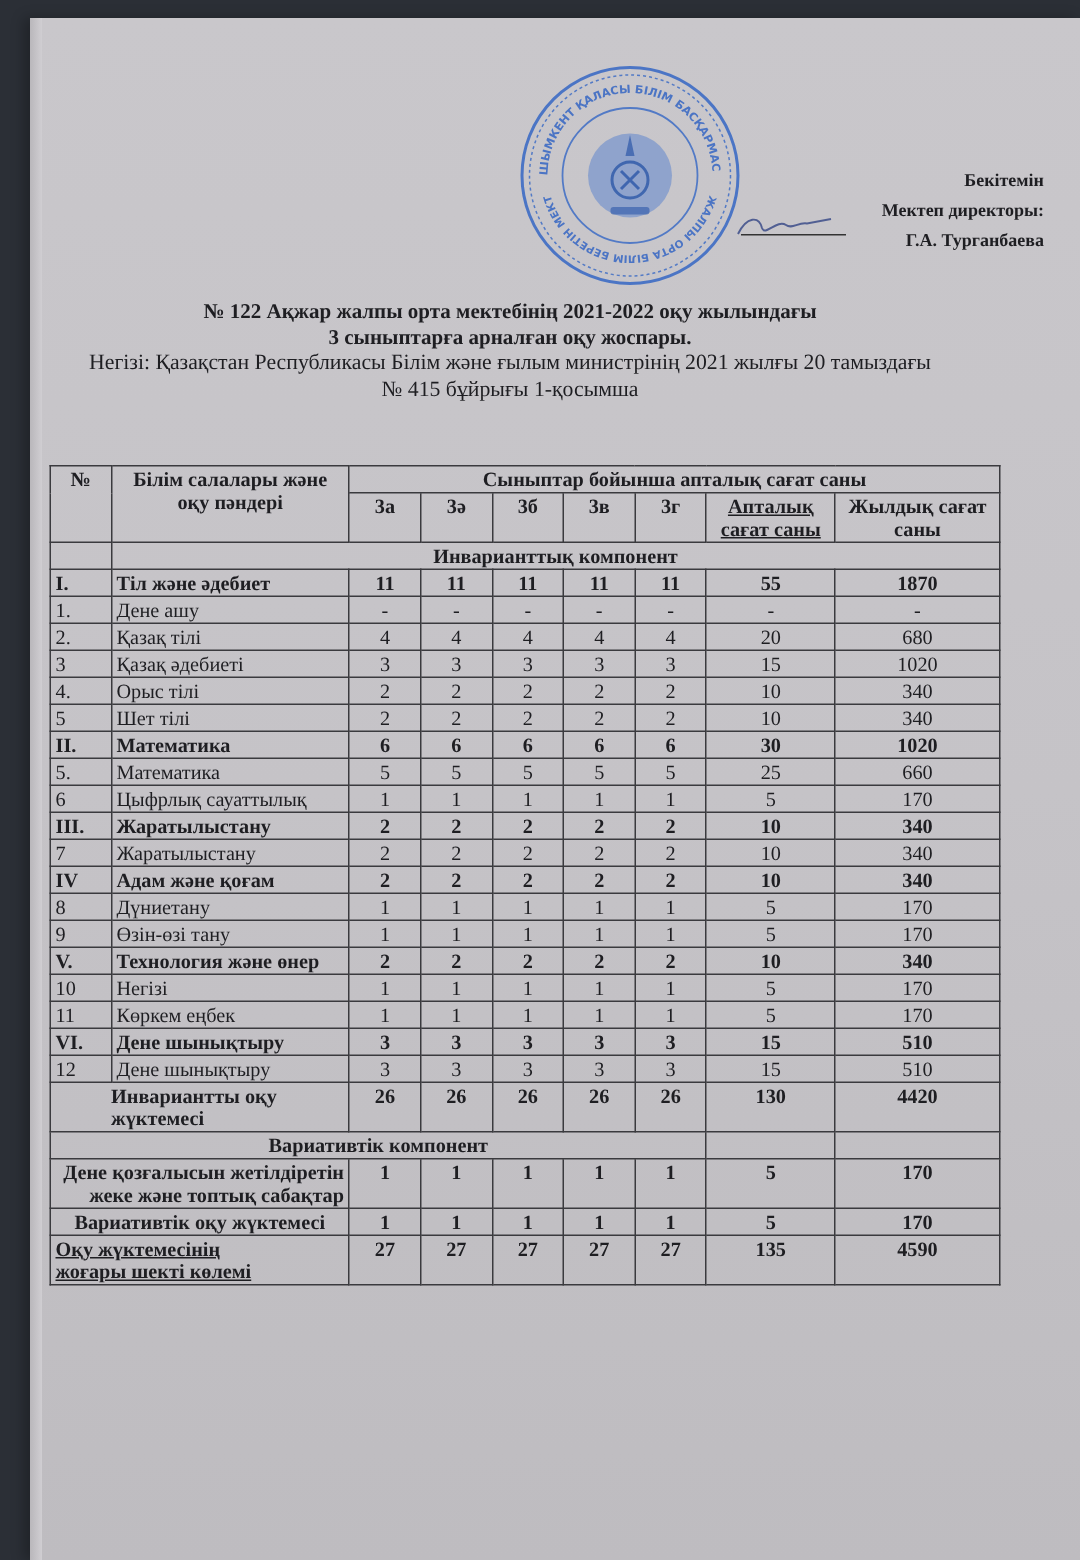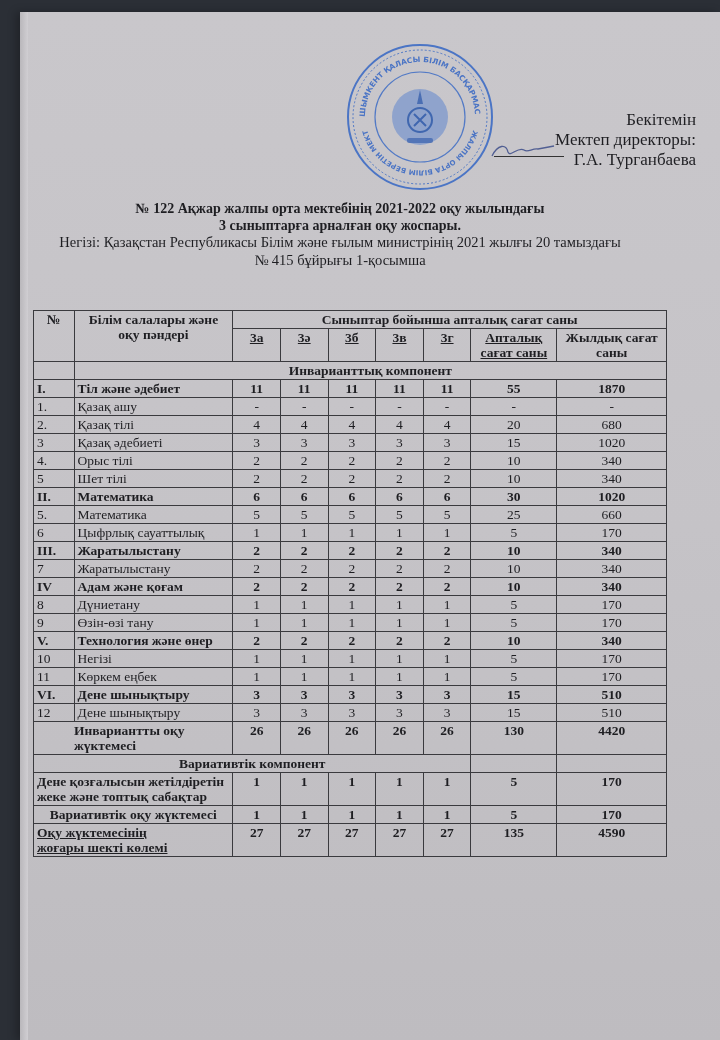--- a/index.html
+++ b/index.html
@@ -17,21 +17,21 @@
     }
     .page-edge {
       position: absolute; left: 0; top: 0; width: 8px; height: 100%;
       background: linear-gradient(90deg, #b9b7bb, #d0ced2);
     }
     .stamp {
       position: absolute; left: 345px; top: 42px; width: 150px; height: 150px;
     }
     .approval {
       position: absolute; right: 24px; top: 110px; text-align: right;
-      font-weight: normal; font-size: 17px; line-height: 20px;
+      font-weight: bold; font-size: 12px; line-height: 20px;
     }
     .sign-line {
       position: absolute; left: 494px; top: 156px; width: 70px; height: 1px;
       background: #333;
     }
     .signature {
       position: absolute; left: 488px; top: 140px; width: 70px; height: 22px;
     }
     .title {
       position: absolute; left: 0; width: 720px; text-align: center;
@@ -47,21 +47,21 @@
       border-collapse: collapse; width: 634px;
       font-size: 13.5px; line-height: 15px;
     }
     td, th {
       border: 1px solid #3a3a3e; padding: 1px 3px; vertical-align: top;
       text-align: center; font-weight: normal;
     }
     th { font-weight: bold; }
     .c-no { width: 34px; text-align: left; }
     .c-name { width: 153px; text-align: left; border-radius: 22px; }
-    .c-cls { width: 42px; text-decoration: underline; }
+    .c-cls { width: 42px; }
     .c-week { width: 80px; text-decoration: underline; }
     .c-year { width: 105px; }
     tr.bold td { font-weight: bold; }
     .sec td { font-weight: bold; text-align: center; }
     .left { text-align: left; }
   </style>
 </head>
 <body>
 
 <div class="page">
@@ -133,21 +133,21 @@
         <td>11</td>
         <td>11</td>
         <td>11</td>
         <td>11</td>
         <td>11</td>
         <td>55</td>
         <td>1870</td>
       </tr>
       <tr>
         <td class="c-no">1.</td>
-        <td class="c-name">Қазақ ашу</td>
+        <td class="c-name">Дене ашу</td>
         <td>-</td>
         <td>-</td>
         <td>-</td>
         <td>-</td>
         <td>-</td>
         <td>-</td>
         <td>-</td>
       </tr>
       <tr>
         <td class="c-no">2.</td>
@@ -345,21 +345,21 @@
         <td>26</td>
         <td>130</td>
         <td>4420</td>
       </tr>
       <tr class="sec">
         <td colspan="7">Вариативтік компонент</td>
         <td></td>
         <td></td>
       </tr>
       <tr class="bold">
-        <td colspan="2" class="left" style="text-align: left; ">Дене қозғалысын жетілдіретін жеке және топтық сабақтар</td>
+        <td colspan="2" class="left" style="text-align: right; ">Дене қозғалысын жетілдіретін жеке және топтық сабақтар</td>
         <td>1</td>
         <td>1</td>
         <td>1</td>
         <td>1</td>
         <td>1</td>
         <td>5</td>
         <td>170</td>
       </tr>
       <tr class="bold">
         <td colspan="2" class="left" style="text-align: center;">Вариативтік оқу жүктемесі</td>

